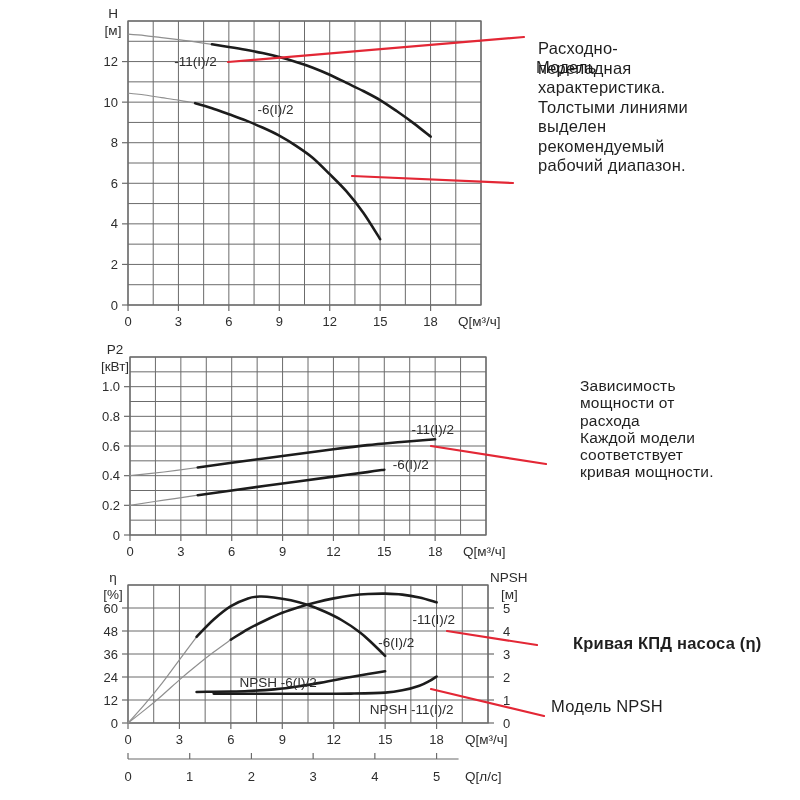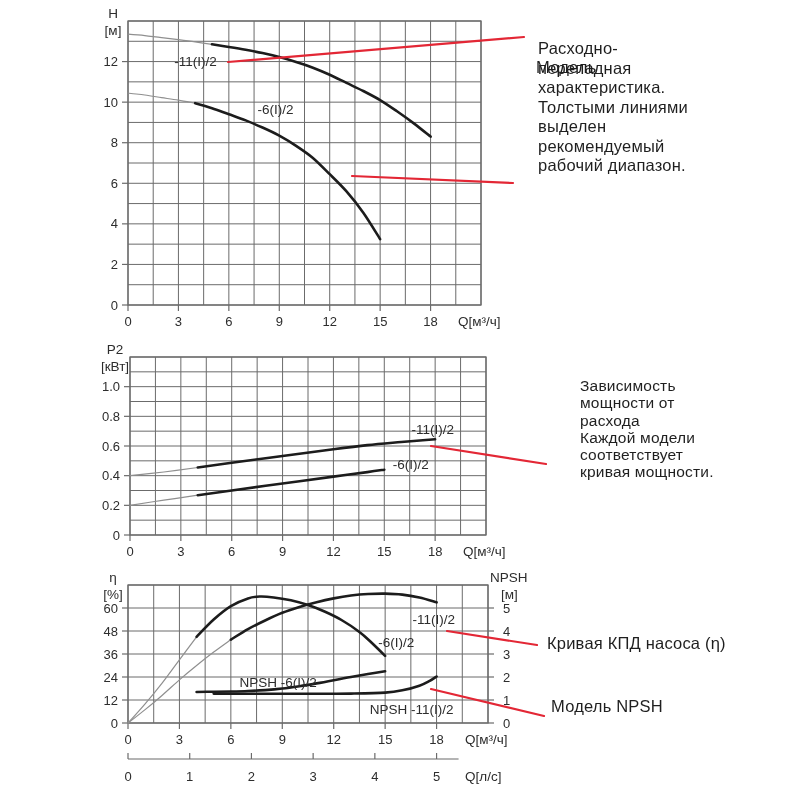--- a/index.html
+++ b/index.html
@@ -15,21 +15,21 @@
     position:absolute;
     color:#1f1f1f;
     font-size:16.5px;
     line-height:19.5px;
     white-space:pre-line;
     letter-spacing:.2px;
   }
   .ann-model{left:536px;top:26px;margin-top:32px;}
   .ann-flow{left:538px;top:39px;}
   .ann-power{left:557px;top:377px;font-size:15.5px;line-height:17.3px;margin-left:23px;}
-  .ann-eff{left:547px;top:634px;}
+  .ann-eff{left:573px;top:634px;font-weight:bold;}
   .ann-npsh{left:551px;top:697px;}
 </style>
 </head>
 <body>
 
 <div class="page">
   <svg id="fig" width="800" height="800" viewBox="0 0 800 800">
       <g>
         <g>
           <line x1="128" y1="21" x2="128" y2="305" stroke="#6b6b6b" stroke-width="1"></line>

